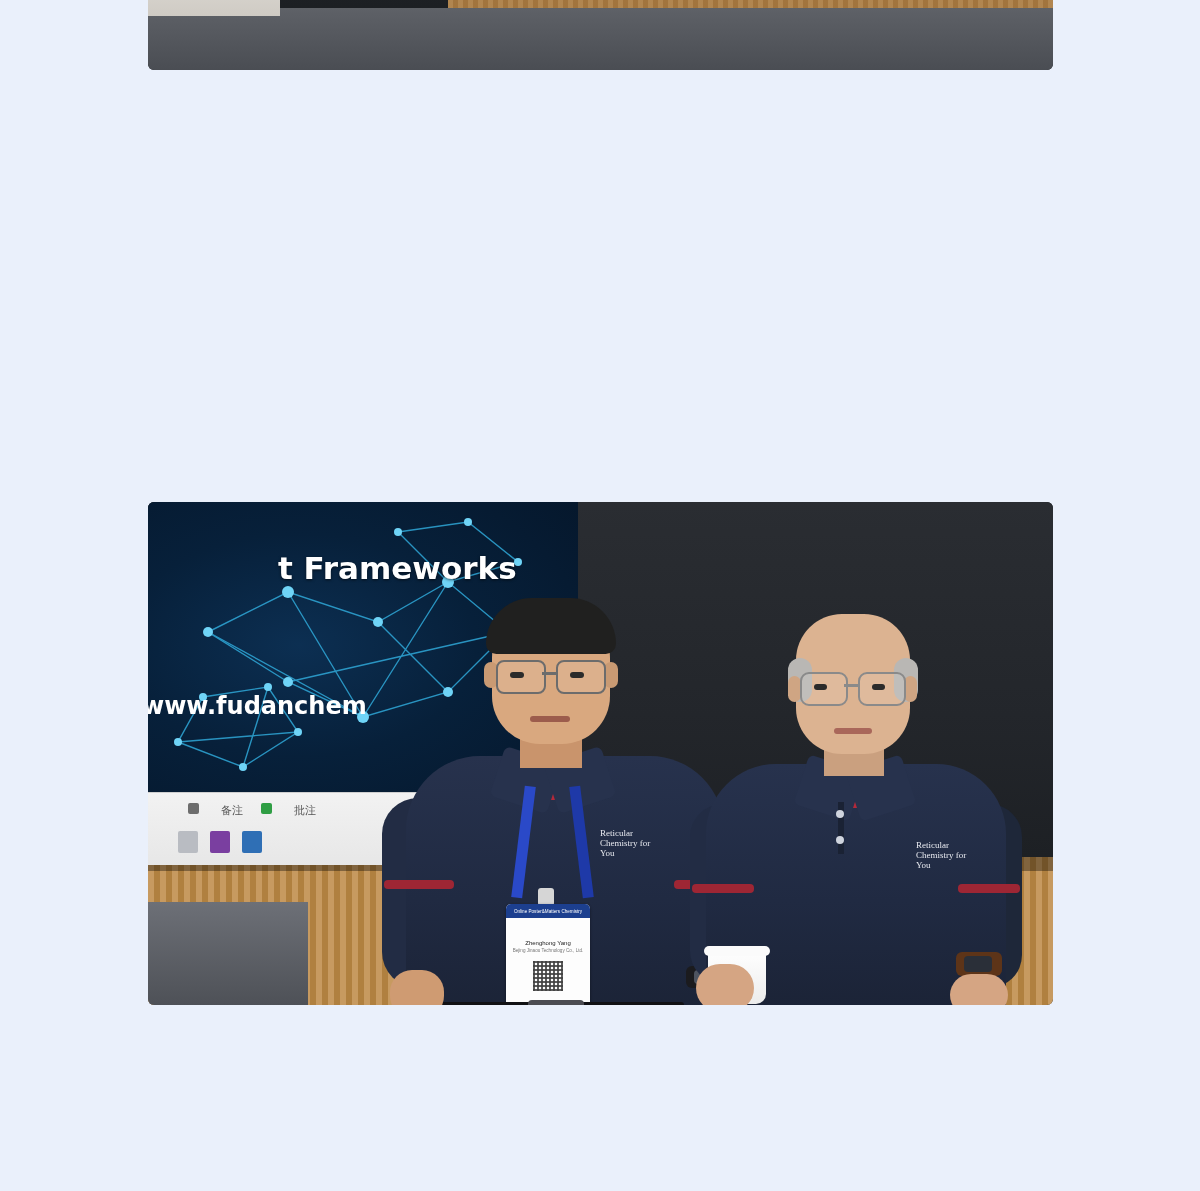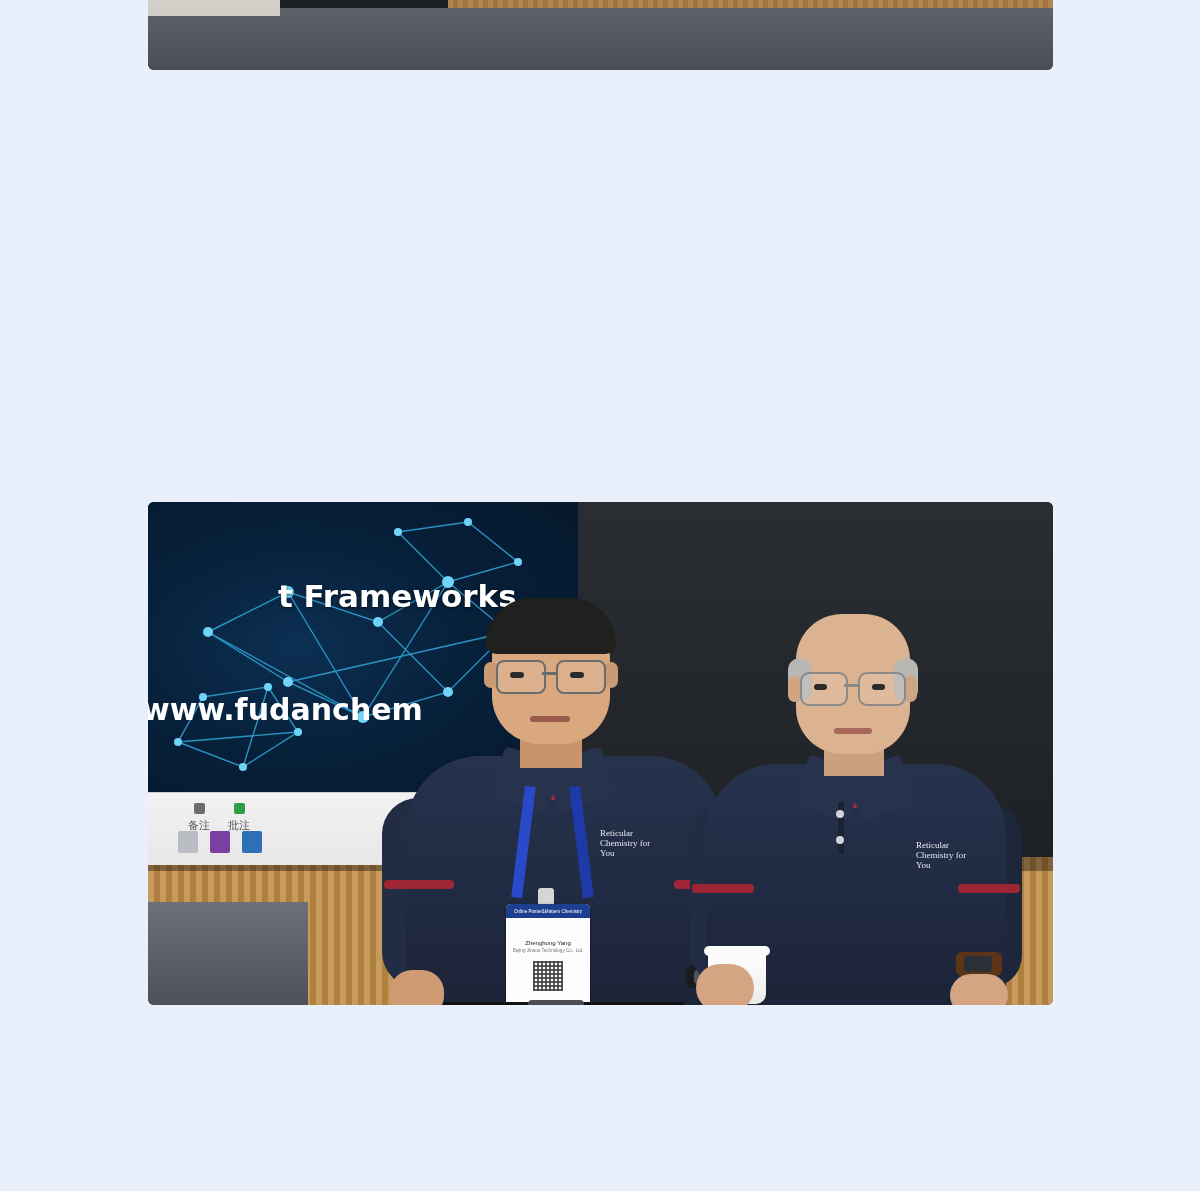--- a/index.html
+++ b/index.html
@@ -103,55 +103,54 @@
   .pm-title {
     position: absolute;
     left: 130px;
     top: 48px;
     color: #ffffff;
     font-size: 31px;
     font-weight: bold;
     white-space: nowrap;
     text-shadow: 0 1px 3px rgba(0,0,0,.6);
     font-family: "DejaVu Sans", "Liberation Sans", sans-serif;
-    margin-top: 28px;
   }
   .pm-sub1 {
     position: absolute;
     left: -8px;
     top: 162px;
     color: #ffffff;
     font-size: 22px;
     font-weight: bold;
     white-space: nowrap;
     font-family: "DejaVu Sans", "Liberation Sans", sans-serif;
   }
   .pm-sub2 {
     position: absolute;
     left: -6px;
     top: 190px;
     color: #ffffff;
-    font-size: 30px;
+    font-size: 24px;
     font-weight: bold;
     white-space: nowrap;
     font-family: "DejaVu Sans", "Liberation Sans", sans-serif;
   }
   
   .pm-ppt {
     position: absolute;
     left: 0px; top: 290px; width: 300px; height: 72px;
     background: linear-gradient(180deg,#f2f2f2 0%, #e7e7e7 100%);
     border-top: 1px solid #cfcfcf;
   }
   .pm-ppt-row {
     position: absolute; left: 40px; top: 10px;
     display: flex; gap: 18px; align-items: center;
     font-size: 11px; color: #555;
   }
-  .pm-ppt-chip { display:flex; align-items:center; gap:4px;flex-direction:column; }
+  .pm-ppt-chip { display:flex; align-items:flex-start; gap:22px; }
   .pm-ppt-chip .dot { width:11px; height:11px; background:#6d6d6d; border-radius:2px; }
   .pm-ppt-chip .dot.green { background:#2f9e44; }
   .pm-ppt-icons {
     position: absolute; left: 30px; top: 38px;
     display: flex; gap: 12px; align-items: flex-end;
   }
   .pm-ppt-icons i {
     display:block; width: 20px; height: 22px; background:#8f8f96; border-radius:2px;
   }
   .pm-ppt-icons i.purple { background:#7a3fa0; }

